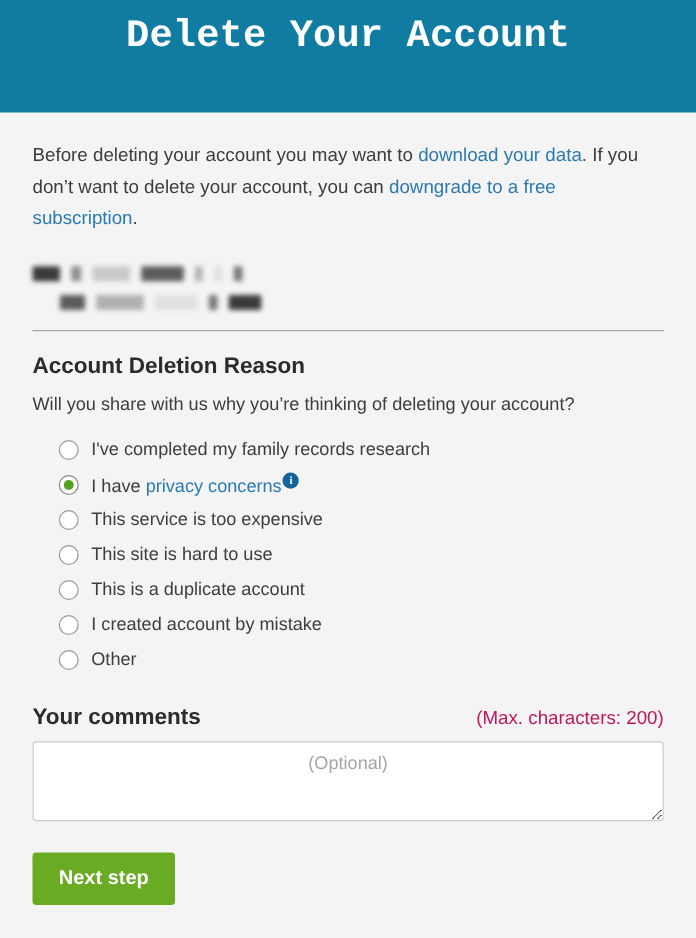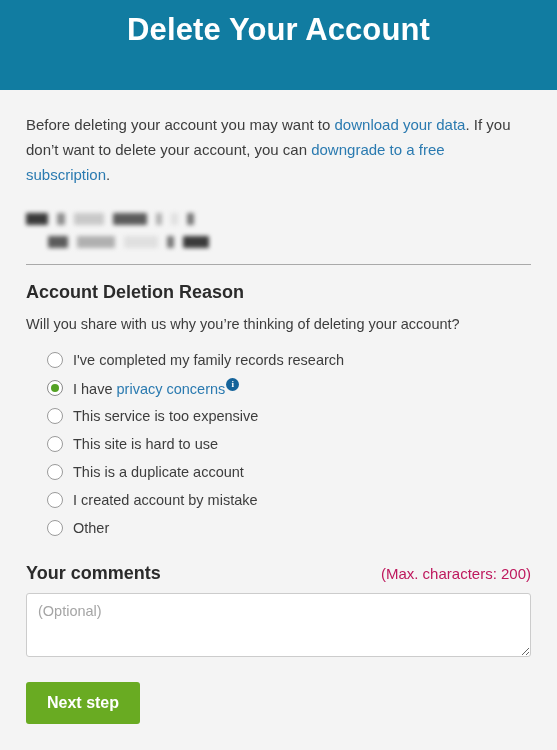--- a/index.html
+++ b/index.html
@@ -25,20 +25,21 @@
     justify-content: center;
     padding-top: 6px;
   }
   .header-title {
     color: #ffffff;
     font-size: 31px;
     font-weight: bold;
     letter-spacing: 0.1px;
     line-height: 48px;
     margin: 0;
+    font-family: Liberation Mono, monospace;
   }
 
   
   .content {
     padding: 0 26px;
   }
 
   .intro {
     font-size: 15px;
     line-height: 25px;
@@ -173,20 +174,21 @@
     background: #ffffff;
     border: 1px solid #cccccc;
     border-radius: 3px;
     padding: 9px 11px;
     font-family: "Liberation Sans", sans-serif;
     font-size: 14.5px;
     color: #3d3d3d;
     resize: vertical;
     outline: none;
     display: block;
+    text-align: center;
   }
   .comments-area::placeholder { color: #a5a5a5; }
 
   
   .next-button {
     margin-top: 25px;
     background: #69ab22;
     color: #ffffff;
     border: 0;
     border-radius: 3px;

